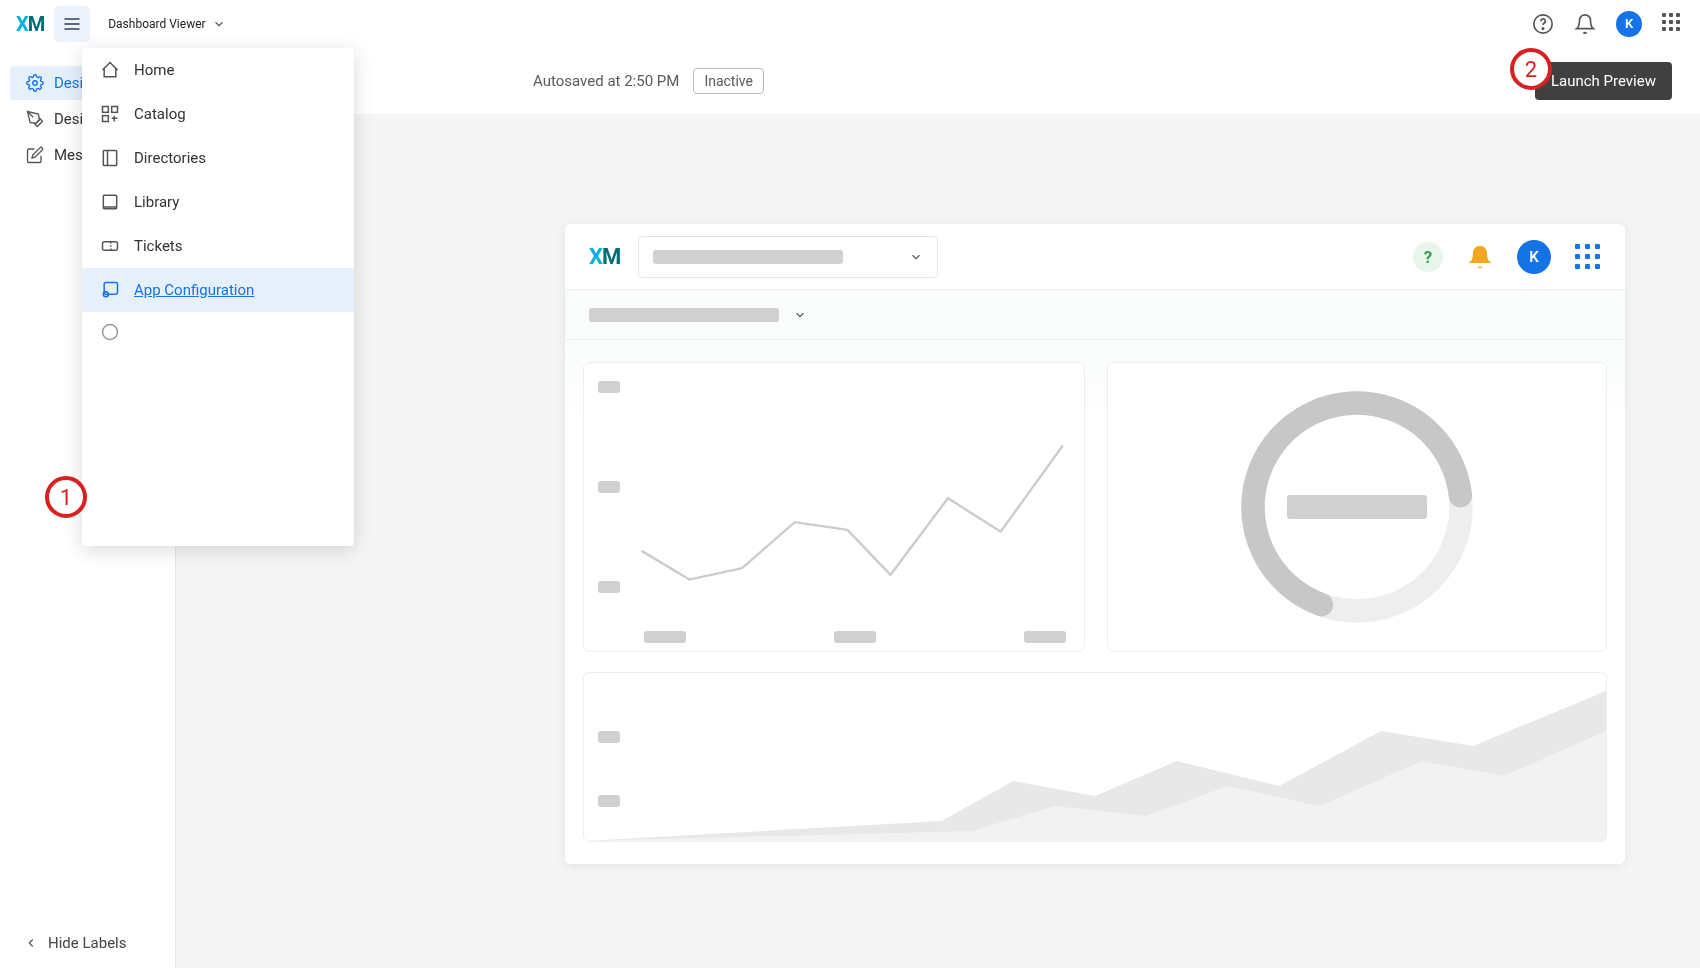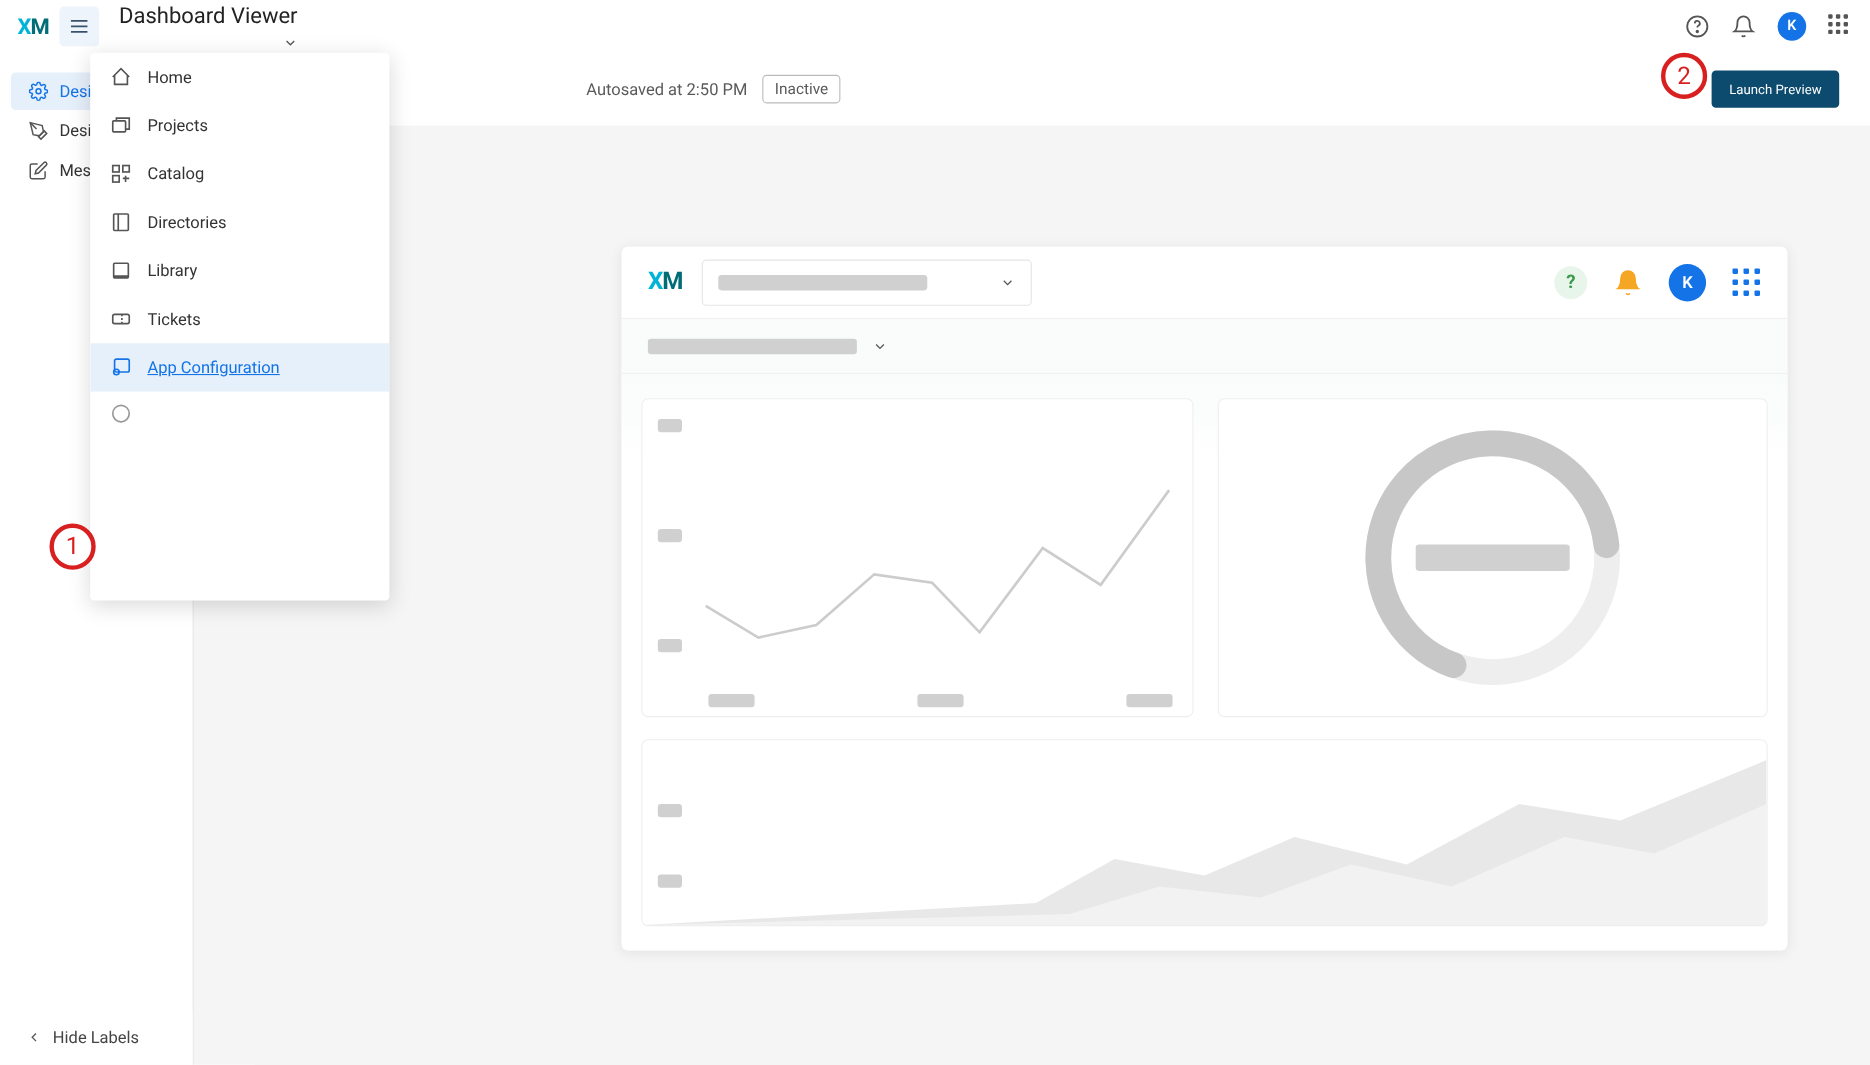--- a/index.html
+++ b/index.html
@@ -5,40 +5,40 @@
 * { box-sizing: border-box; margin: 0; padding: 0; font-family: -apple-system, BlinkMacSystemFont, "Segoe UI", Roboto, sans-serif; }
 body { width: 1700px; height: 968px; background: #fff; position: relative; overflow: hidden; }
 
 
 .top-header { height: 48px; display: flex; align-items: center; padding: 0 16px; border-bottom: 1px solid transparent; position: relative; z-index: 5; }
 .xm-logo { font-weight: 700; font-size: 20px; letter-spacing: -1px; margin-right: 10px; }
 .xm-logo .x { color: #00b4d8; }
 .xm-logo .m { color: #006d77; }
 .hamburger { width: 36px; height: 36px; display: flex; align-items: center; justify-content: center; background: #eef4fb; border-radius: 4px; margin-right: 18px; cursor: pointer; }
 .hamburger svg { width: 20px; height: 20px; stroke: #3b5169; }
-.header-title { font-size: 20px; color: #222; display: flex; align-items: flex-end; gap: 6px; cursor: pointer; flex-direction: column; }
+.header-title { font-size: 12px; color: #222; display: flex; align-items: flex-end; gap: 6px; cursor: pointer; }
 .header-spacer { flex: 1; }
 .header-right { display: flex; align-items: center; gap: 20px; }
 .hdr-icon { width: 22px; height: 22px; color: #555; cursor: pointer; display:flex; align-items:center; justify-content:center;}
 .avatar-k { width: 26px; height: 26px; border-radius: 50%; background: #1473e6; color: #fff; font-size: 13px; font-weight: 600; display: flex; align-items: center; justify-content: center; cursor:pointer;}
 .grid-dots { width: 22px; height: 22px; display: grid; grid-template-columns: repeat(3, 4px); grid-template-rows: repeat(3, 4px); gap: 3px; cursor:pointer;}
 .grid-dots span { background: #555; border-radius: 1px; width: 4px; height: 4px; }
 
 
 .left-tabs { position: absolute; left: 0; top: 48px; width: 175px; padding-top: 16px; }
 .left-tab { display: flex; align-items: center; gap: 10px; padding: 8px 16px; font-size: 15px; color: #333; cursor:pointer; border-radius: 4px; margin: 2px 10px;}
 .left-tab.active { background: #e6f0fb; color: #1473e6; }
 .left-tab svg { width: 18px; height: 18px; }
 
 
 .sec-bar { position: absolute; left: 175px; right: 0; top: 48px; height: 66px; display: flex; align-items: center; padding: 0 28px; background: #fff; border-bottom: 1px solid transparent; z-index:2;}
 .autosave { color: #5a5a5a; font-size: 15px; margin-right: 14px; margin-left: 330px;}
 .status-pill { border: 1px solid #bbb; border-radius: 4px; padding: 4px 10px; font-size: 14px; color: #5a5a5a; }
 .sec-spacer { flex: 1; }
-.launch-btn { background: #0c4a6e; color: #fff; border: none; padding: 10px 16px; font-size: 12px; border-radius: 4px; cursor: pointer; }
+.launch-btn { background: #404040; color: #fff; border: none; padding: 10px 16px; font-size: 15px; border-radius: 4px; cursor: pointer; }
 
 
 .bg-text { position: absolute; left: 356px; top: 122px; color: #555; font-size: 15px; z-index: 1;}
 .bg-text2 { position: absolute; left: 356px; top: 176px; color: #222; font-size: 16px; font-weight: 600; z-index:1;}
 .bg-divider { position: absolute; left: 175px; top: 198px; width: 210px; border-bottom: 1px solid #e5e5e5; z-index:1;}
 
 
 .nav-menu { position: absolute; left: 82px; top: 48px; width: 272px; height: 498px; background: #fff; border-radius: 4px; box-shadow: 0 4px 20px rgba(0,0,0,0.15); z-index: 20; overflow: hidden; padding-bottom: 6px;}
 .nav-menu-scroll { max-height: 490px; overflow-y: auto; }
 .nav-menu-scroll::-webkit-scrollbar { width: 8px; }
@@ -263,27 +263,20 @@
   <div class="nav-menu-scroll">
     <div class="nav-item">
       <svg viewBox="0 0 24 24" fill="none" stroke-width="1.8">
           <path d="M3 12l9-9 9 9"></path>
           <path d="M5 10v10h14V10"></path>
         </svg>
       <span>Home</span>
     </div>
     <div class="nav-item">
       <svg viewBox="0 0 24 24" fill="none" stroke-width="1.8">
-          <rect x="3" y="7" width="14" height="12" rx="1"></rect>
-          <path d="M7 7V4h14v12h-4"></path>
-        </svg>
-      <span>Projects</span>
-    </div>
-    <div class="nav-item">
-      <svg viewBox="0 0 24 24" fill="none" stroke-width="1.8">
           <rect x="3" y="3" width="7" height="7"></rect>
           <rect x="14" y="3" width="7" height="7"></rect>
           <rect x="3" y="14" width="7" height="7"></rect>
           <path d="M17 14v7M14 17h7"></path>
         </svg>
       <span>Catalog</span>
     </div>
     <div class="nav-item">
       <svg viewBox="0 0 24 24" fill="none" stroke-width="1.8">
           <rect x="4" y="3" width="16" height="18" rx="1"></rect>

